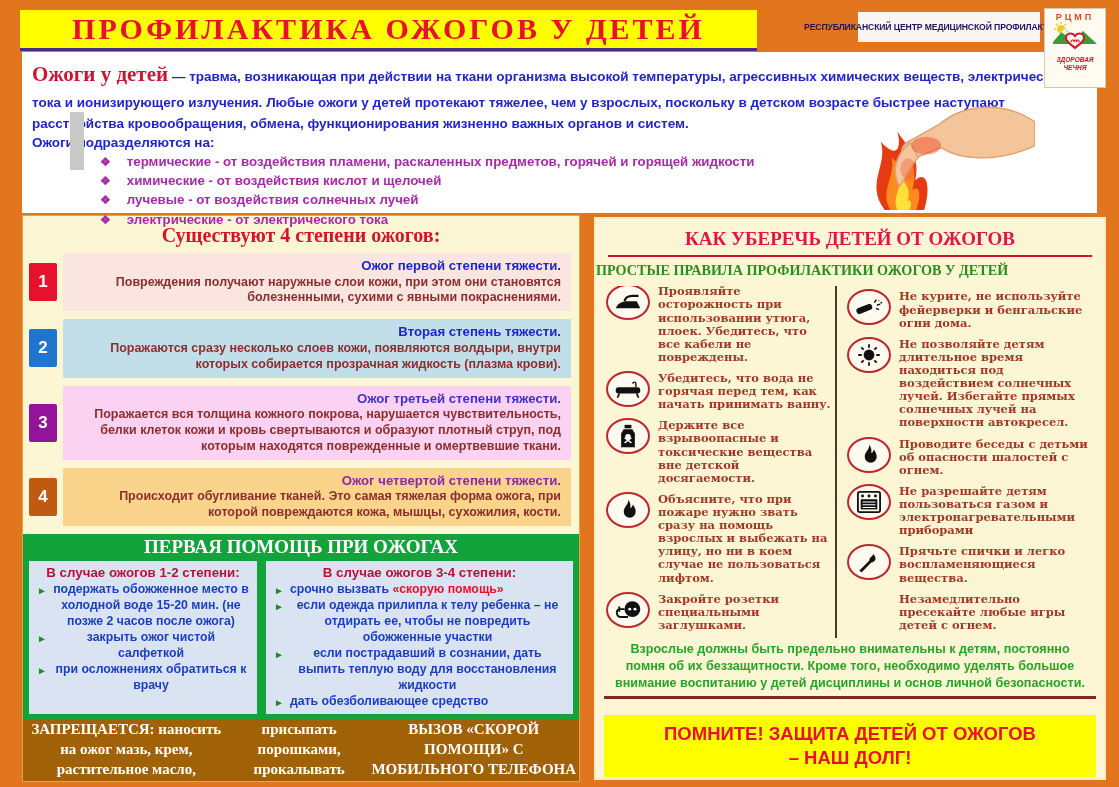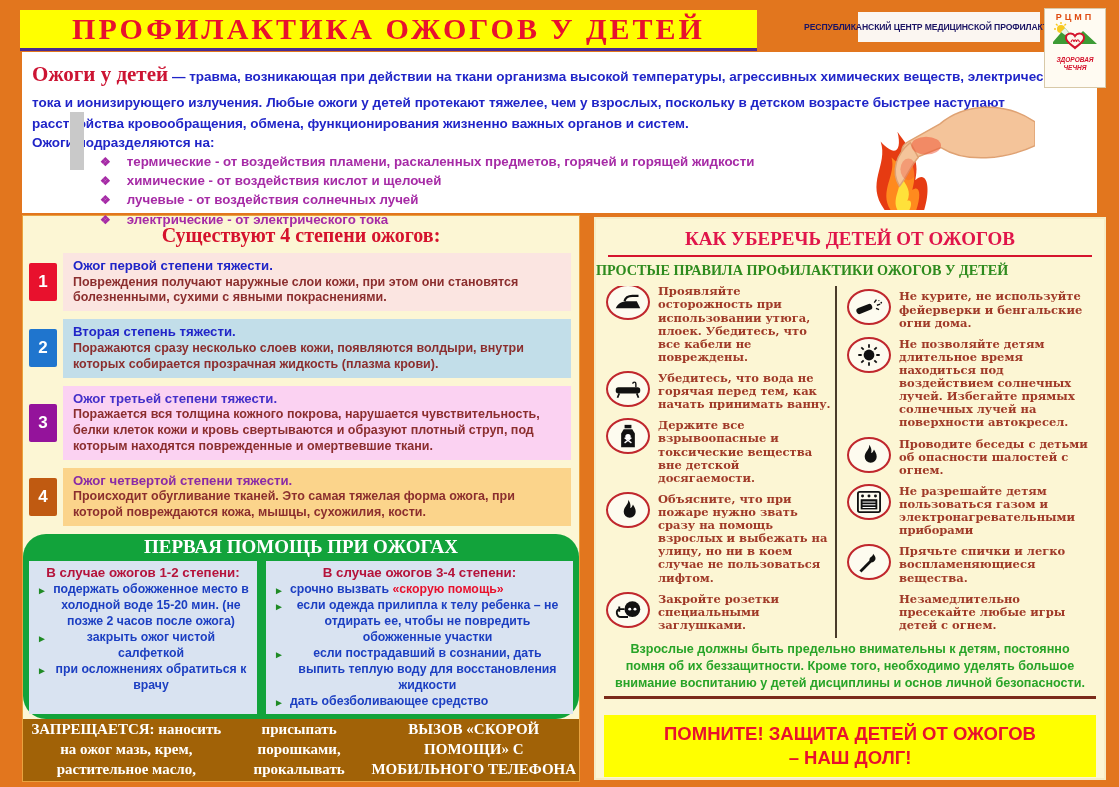--- a/index.html
+++ b/index.html
@@ -32,25 +32,25 @@
   .hand-img{position:absolute;right:62px;top:44px;width:188px;height:114px;}
 
   
   .left-panel{position:absolute;left:22px;top:215px;width:558px;height:567px;background:#FCF6D4;overflow:hidden;
               border:1px solid #E9A23F;box-sizing:border-box;}
   .deg-title{text-align:center;font-family:"Liberation Serif",serif;font-weight:bold;font-size:20px;
              color:#D5132D;margin:8px 0 6px;}
   .deg-row{display:flex;align-items:center;margin:0 8px 8px 6px;}
   .deg-num{flex:0 0 28px;height:38px;background:var(--num-bg,#E8112D);color:#fff;font-weight:bold;font-size:17px;
            display:flex;align-items:center;justify-content:center;margin-right:6px;border-radius:2px;}
-  .deg-box{flex:1;background:var(--box-bg,#FBE5E1);padding:5px 10px;}
+  .deg-box{flex:1;background:var(--box-bg,#FBE5E1);padding:5px 10px;text-align:right;}
   .deg-box .dtitle{color:var(--title-color,#2025C8);font-weight:bold;font-size:13.2px;line-height:1.25;}
   .deg-box .dtext{color:#8B2E2E;font-weight:bold;font-size:12.5px;line-height:1.27;}
 
-  .fa{background:#12A33B;padding-bottom:5px;border-radius:23px;}
+  .fa{background:#12A33B;padding-bottom:5px;}
   .fa-title{text-align:center;font-family:"Liberation Serif",serif;font-weight:bold;font-size:19px;color:#fff;padding:2px 0 3px;}
   .fa-cols{display:flex;gap:9px;padding:0 6px;}
   .fa-col{background:#D9E3F1;padding:4px 8px;box-sizing:border-box;text-align:center;}
   .fa-col1{width:228px;}
   .fa-col2{flex:1;}
   .fa-col h4{color:#B5133B;font-size:13.3px;margin:0 0 2px;}
   .fa-item{display:flex;color:#1C3FC2;font-weight:bold;font-size:12.3px;line-height:1.3;}
   .fa-arrow{color:#1F8B24;font-size:10px;margin:2px 6px 0 0;}
   .fa-arrow::before{content:"\25BA";}
   .hl{color:#E8112D;}

